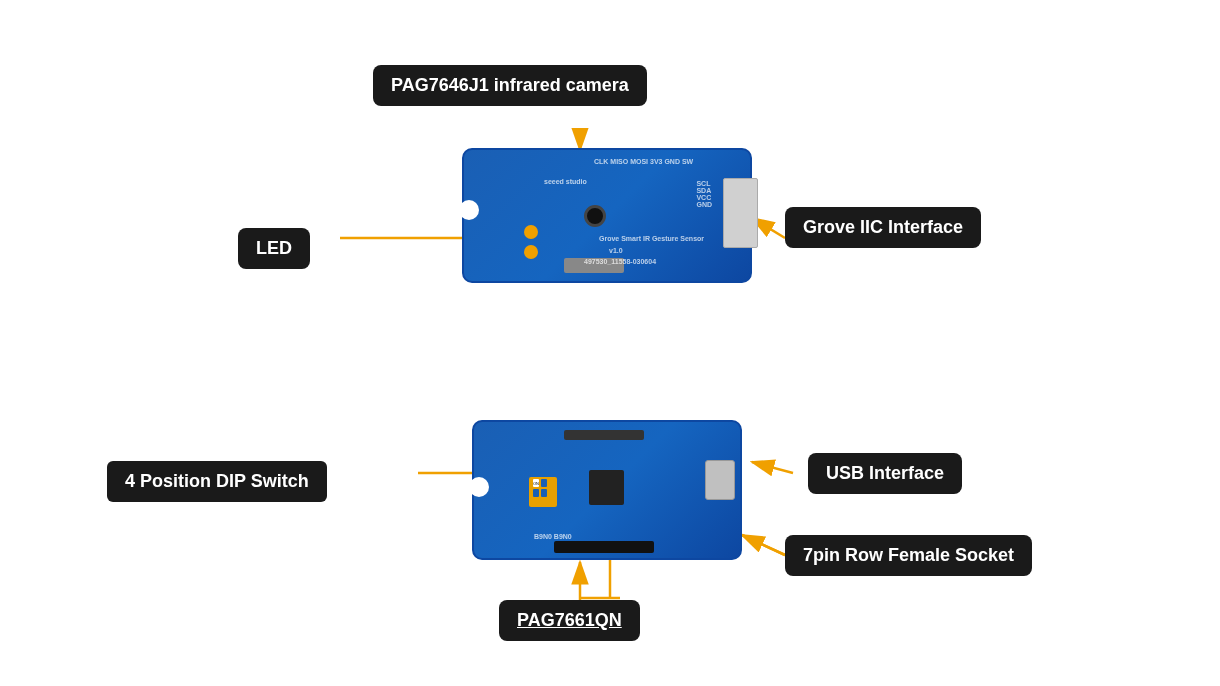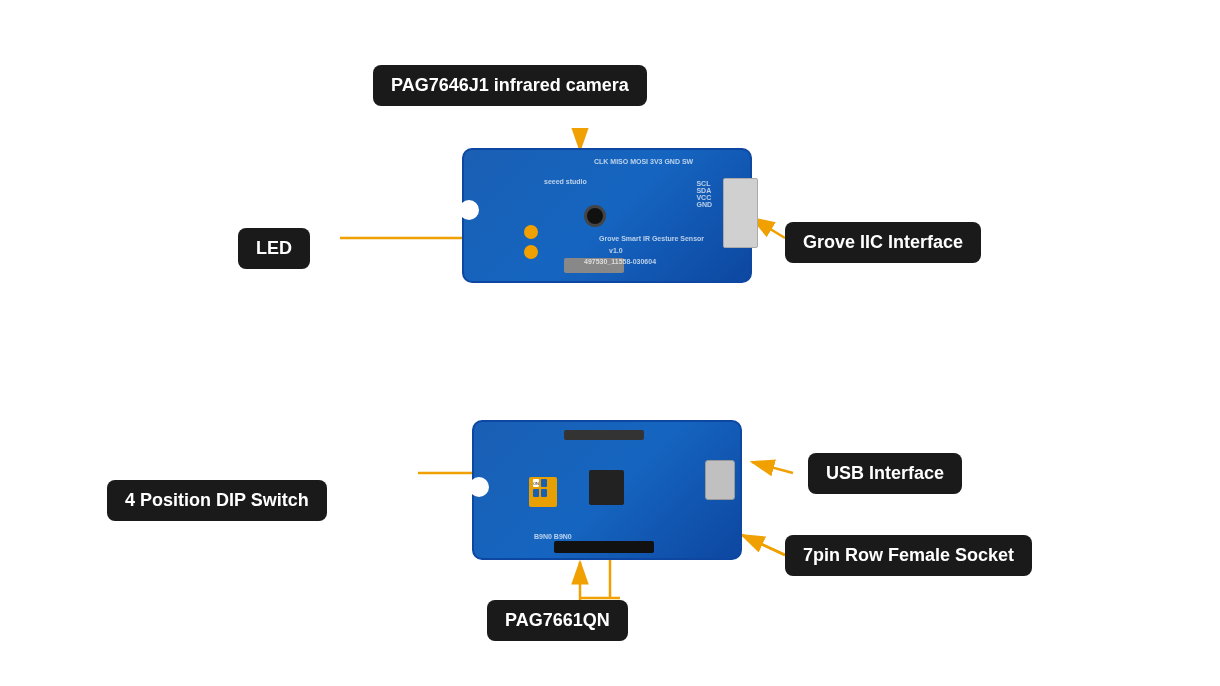--- a/index.html
+++ b/index.html
@@ -251,33 +251,33 @@
   </div>
 
   <div class="label" style="top:65px;left:373px;">
     <span>PAG7646J1 infrared camera</span>
   </div>
 
   <div class="label" style="top:228px;left:238px;">
     <span>LED</span>
   </div>
 
-  <div class="label" style="top:222px;left:785px;">
+  <div class="label" style="top:207px;left:785px;">
     <span>Grove IIC Interface</span>
   </div>
 
-  <div class="label" style="top:480px;left:107px;">
+  <div class="label" style="top:461px;left:107px;border-radius:6px;">
     <span>4 Position DIP Switch</span>
   </div>
 
   <div class="label" style="top:453px;left:808px;">
     <span>USB Interface</span>
   </div>
 
-  <div class="label" style="top:600px;left:487px;">
+  <div class="label" style="top:600px;left:499px;text-decoration:underline;">
     <span>PAG7661QN</span>
   </div>
 
   <div class="label" style="top:535px;left:785px;">
     <span>7pin Row Female Socket</span>
   </div>
 
 </div>
 
 </body></html>

